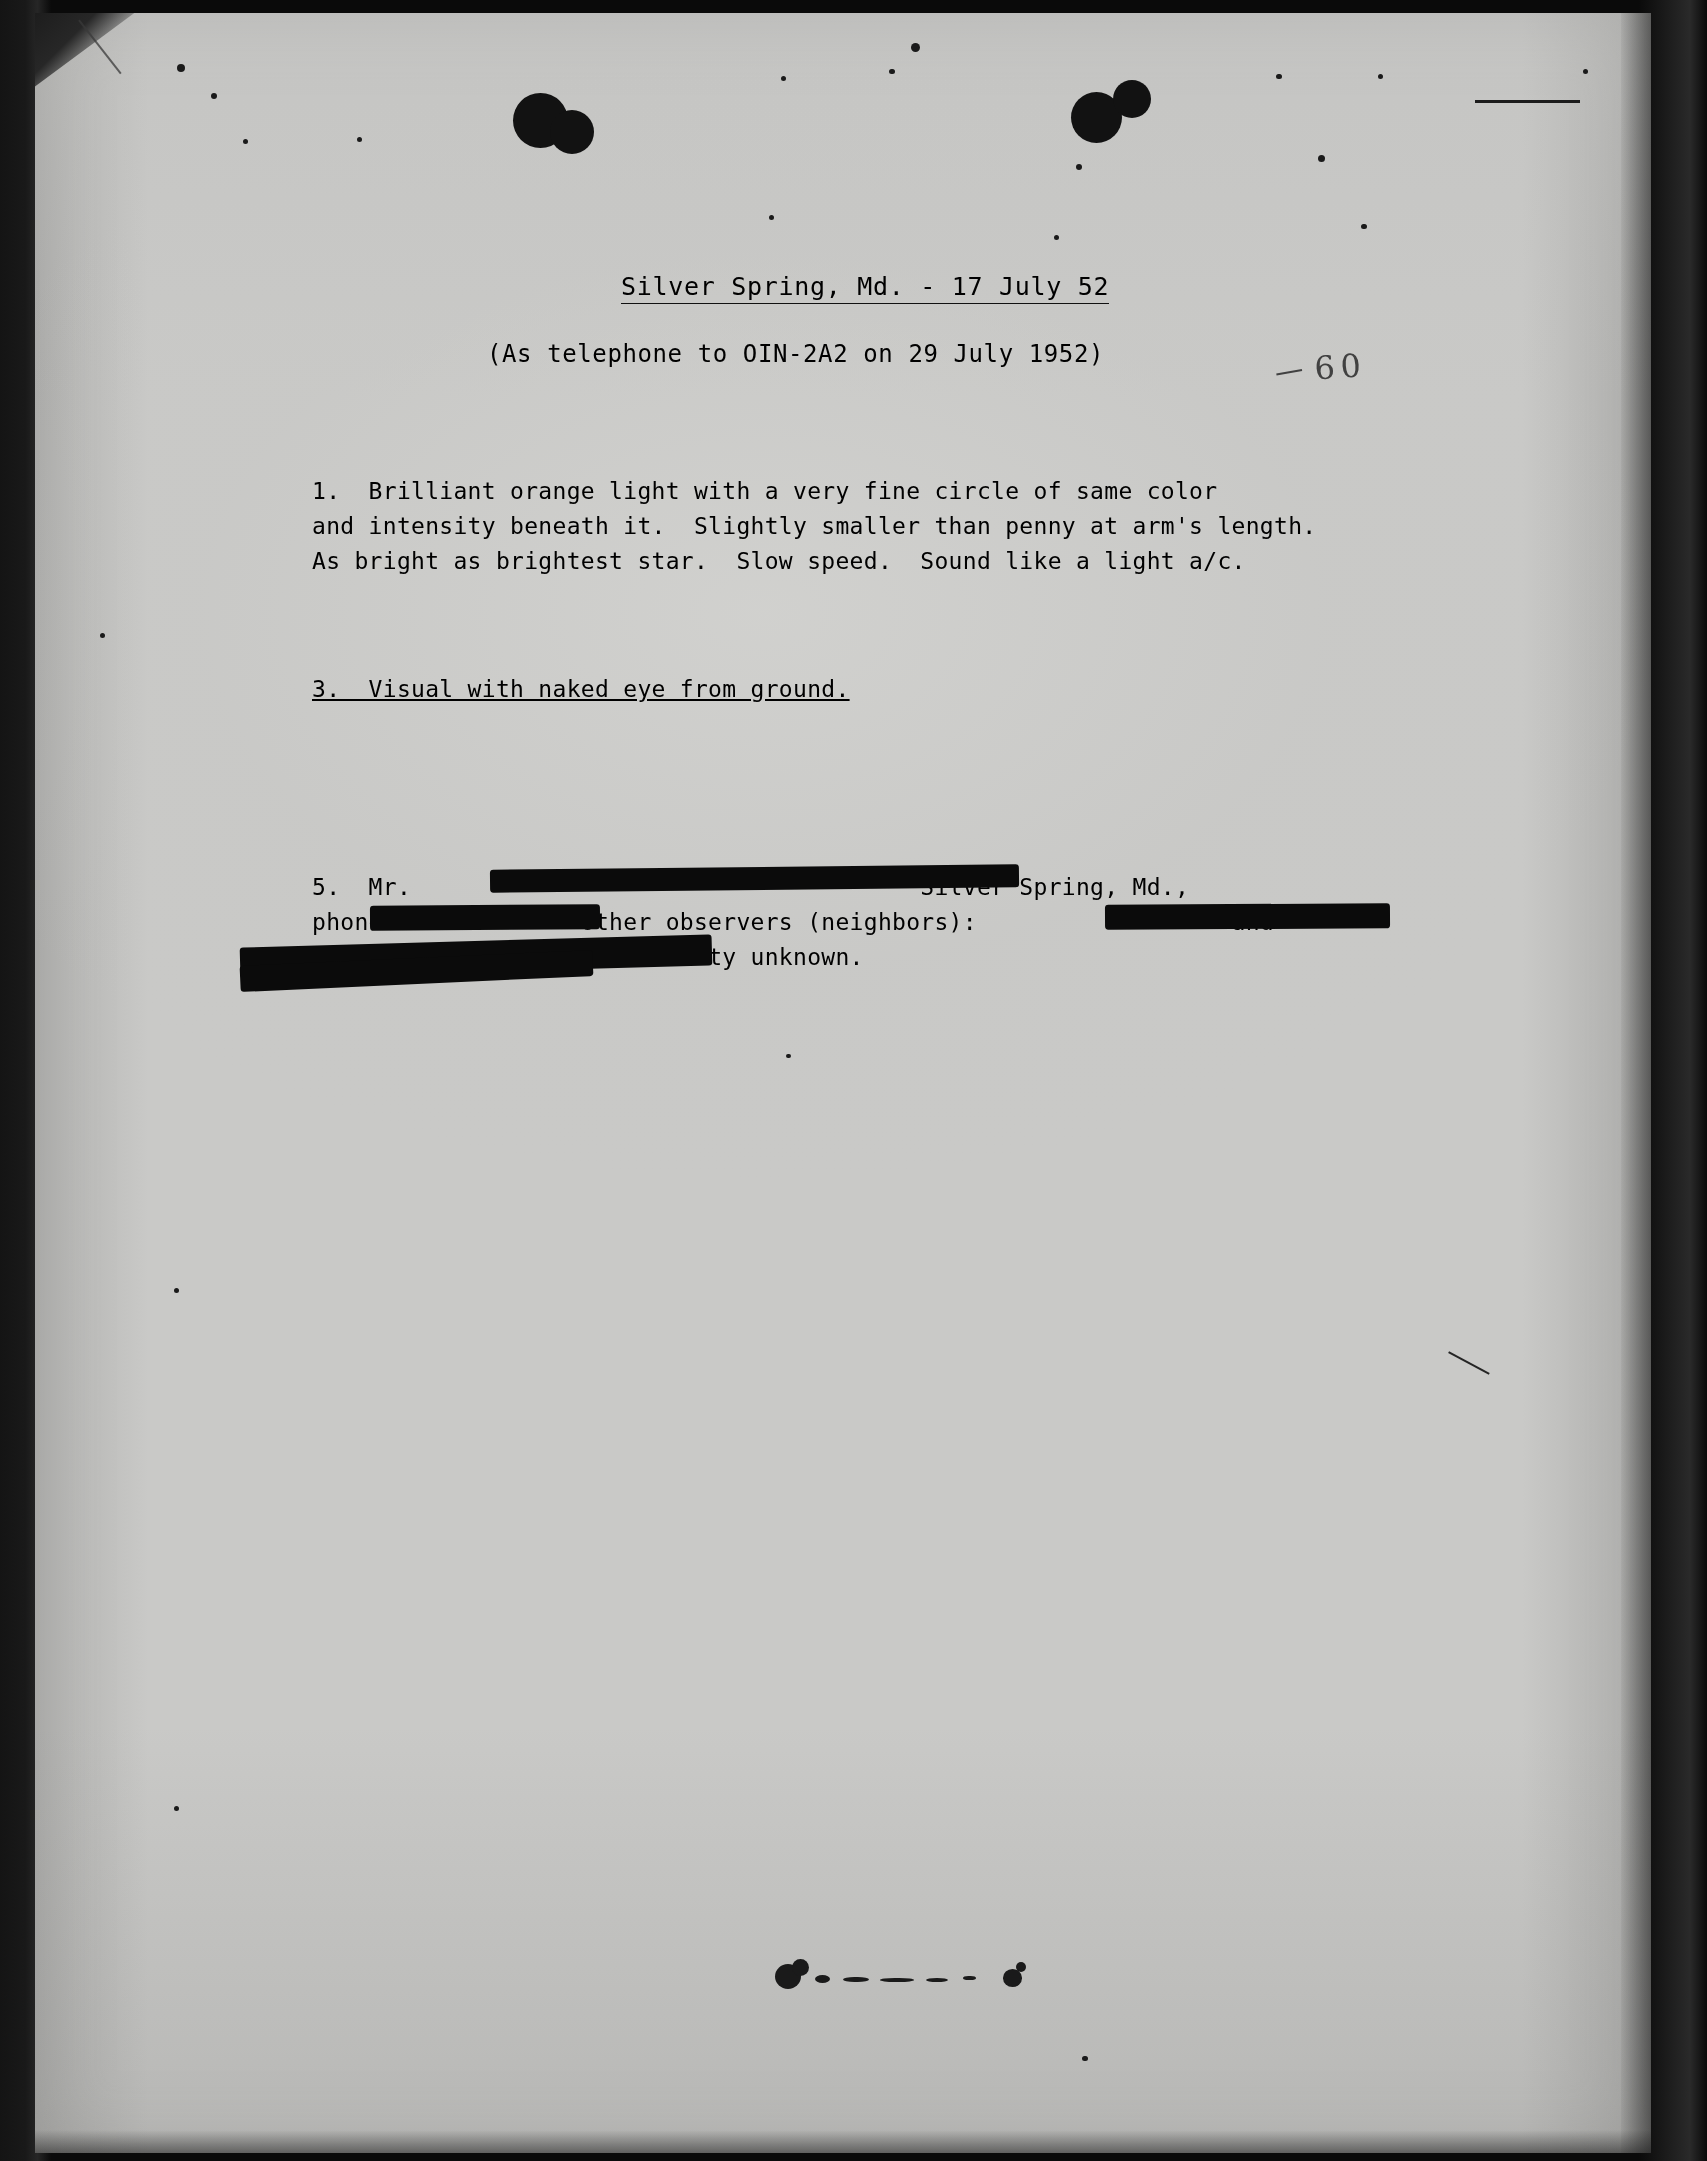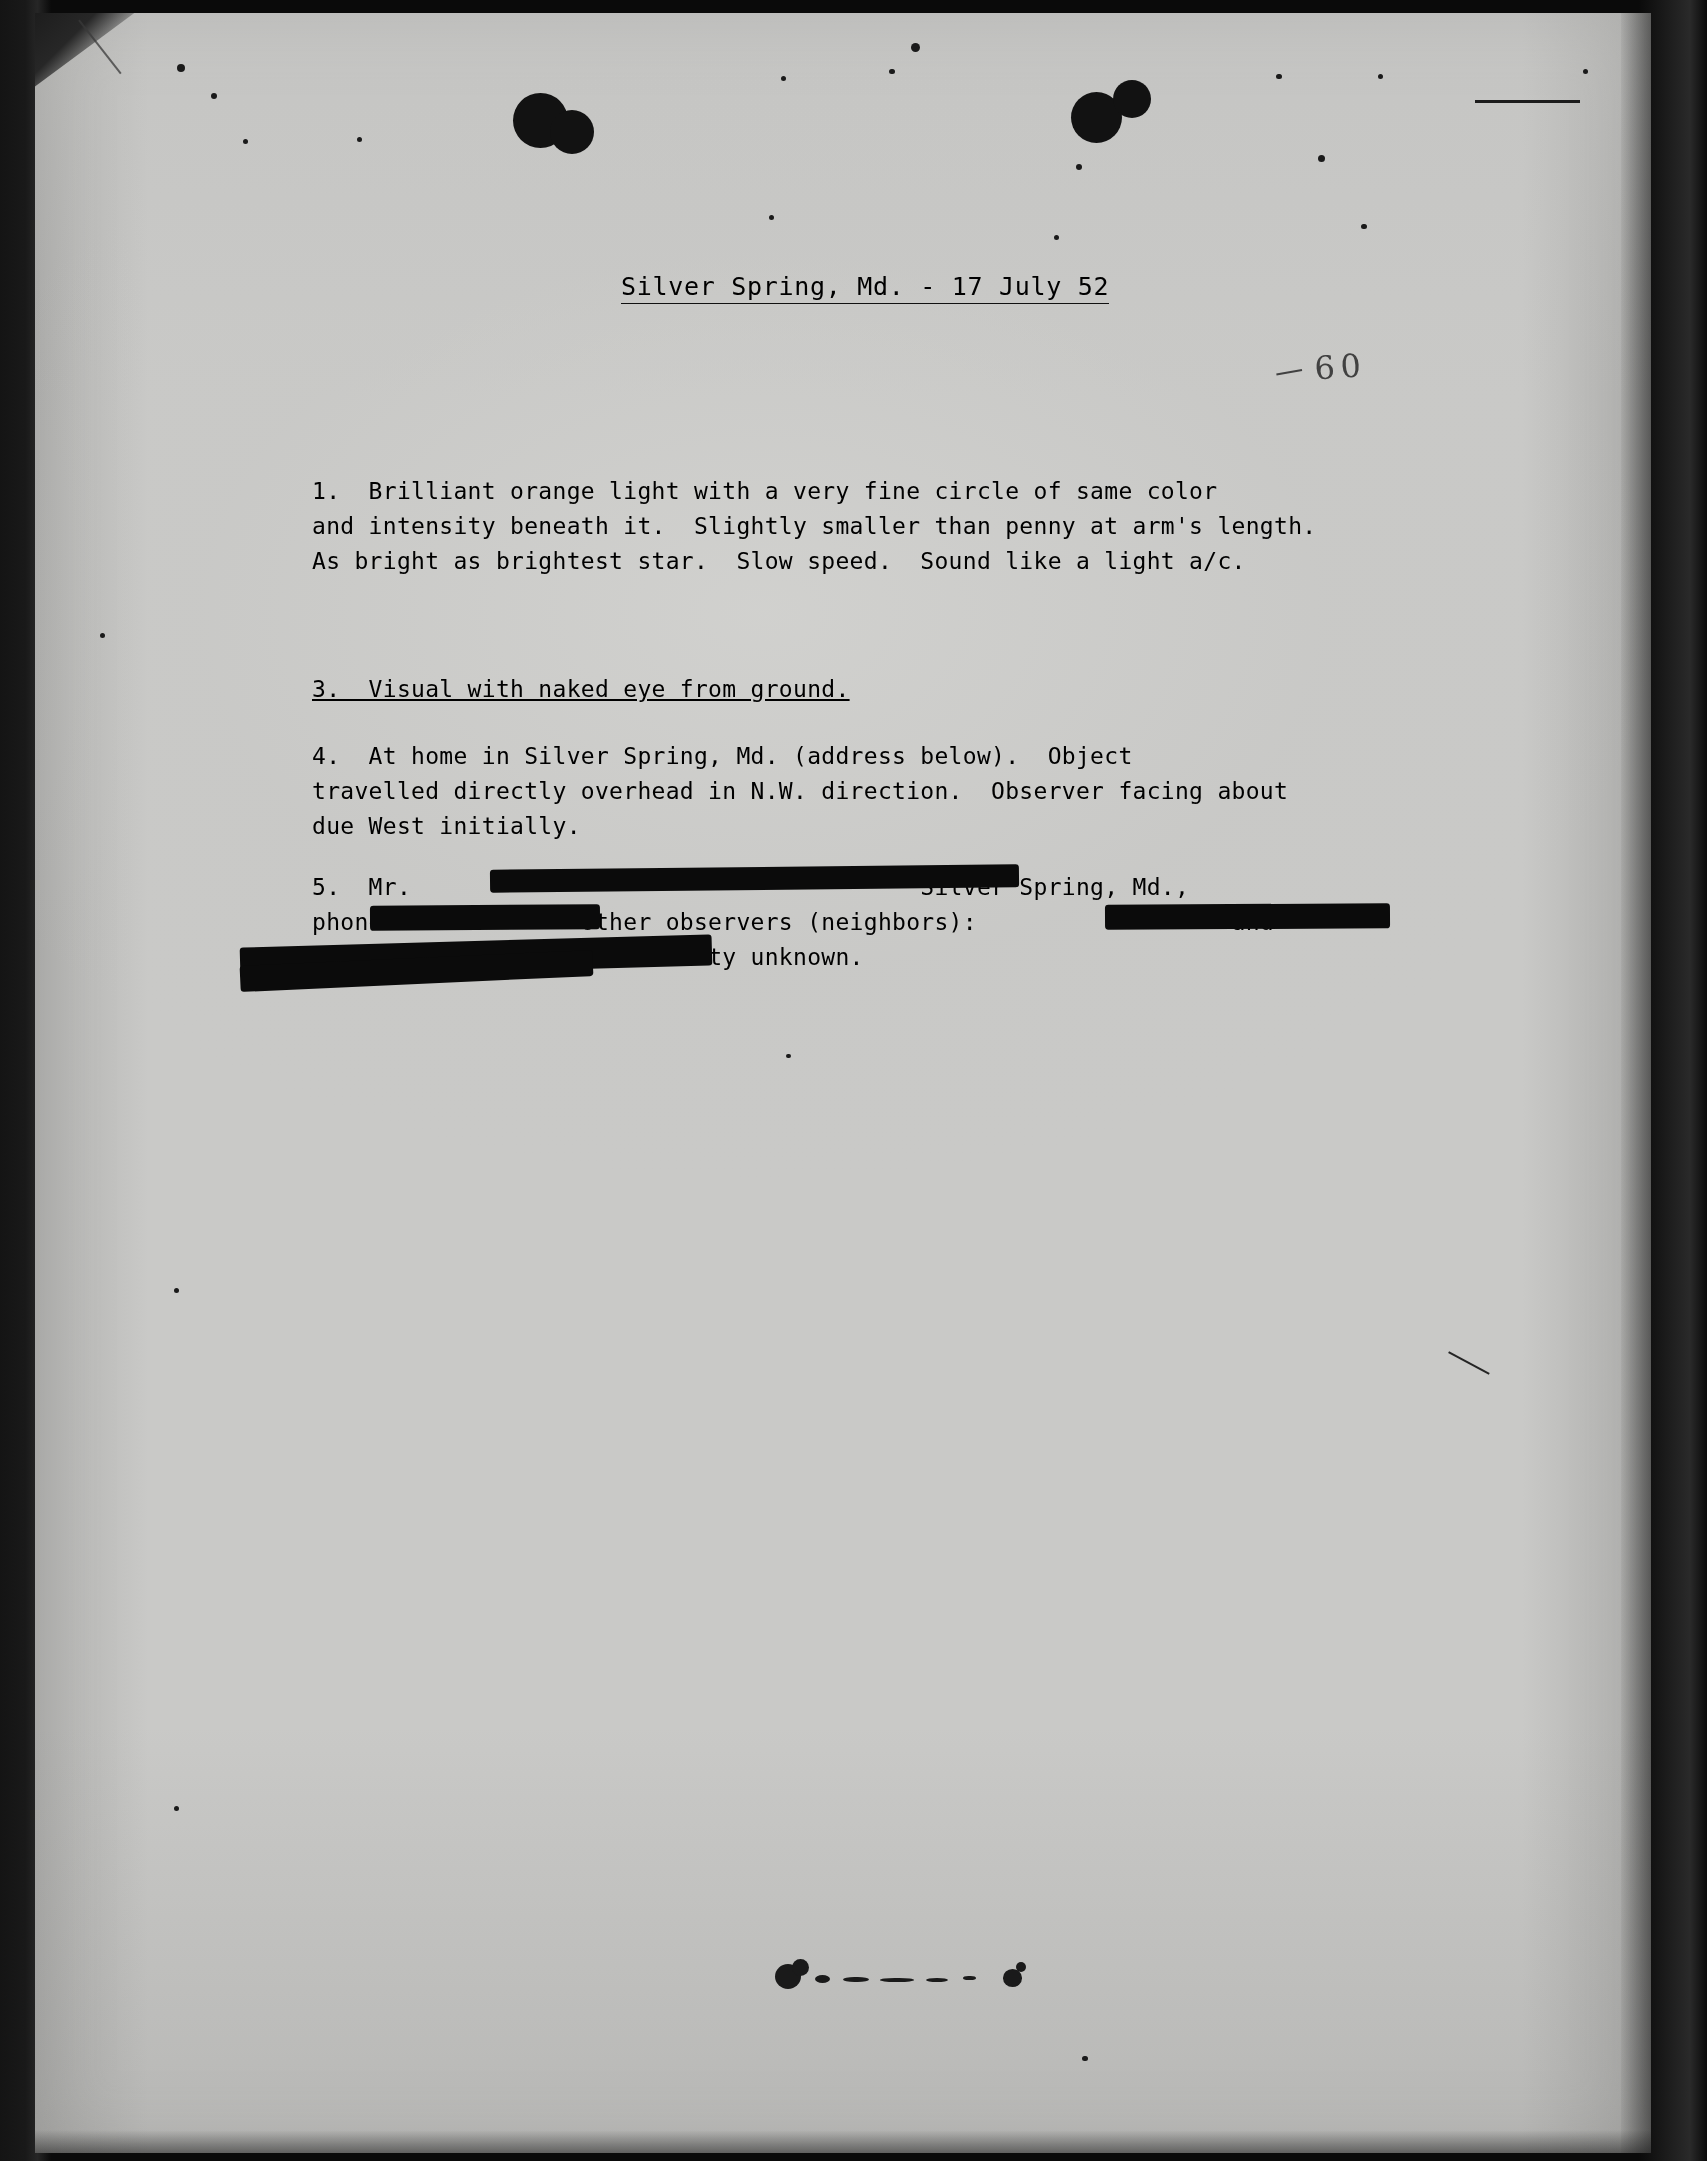--- a/index.html
+++ b/index.html
@@ -221,30 +221,28 @@
     <div class="speck" style="left:734px;top:202px;width:5.1px;height:5.1px;"></div>
     <div class="speck" style="left:65px;top:620px;width:5.1px;height:5.1px;"></div>
     <div class="speck" style="left:139px;top:1275px;width:5.1px;height:5.1px;"></div>
     <div class="speck" style="left:139px;top:1793px;width:5.1px;height:5.1px;"></div>
     <div class="speck" style="left:751px;top:1041px;width:4.6px;height:4.6px;"></div>
     <div class="speck" style="left:1047px;top:2043px;width:5.7px;height:5.7px;"></div>
     <div class="dash-mark"></div>
     <div class="scratch"></div>
 
     <div class="title">Silver Spring, Md. - 17 July 52</div>
+    <div class="subtitle">(As telephone to OIN-2A2 on 29 July 1952)</div>
 
     <div class="handwrite"><span class="dash"></span><span>60</span></div>
 
     <div class="para p1">1.  Brilliant orange light with a very fine circle of same color
 and intensity beneath it.  Slightly smaller than penny at arm's length.
 As bright as brightest star.  Slow speed.  Sound like a light a/c.</div>
     <div class="para p3">3.  Visual with naked eye from ground.</div>
-    <div class="para p4">4.  At home in Silver Spring, Md. (address below).  Object
-travelled directly overhead in N.W. direction.  Observer facing about
-due West initially.</div>
     <div class="para p5">5.  Mr.                                    Silver Spring, Md.,
 phone              Other observers (neighbors):                  and
                             ty unknown.</div>
 
     <div class="redact r1"></div>
     <div class="redact r2"></div>
     <div class="redact r3"></div>
     <div class="redact r4"></div>
     <div class="redact r5"></div>
 

